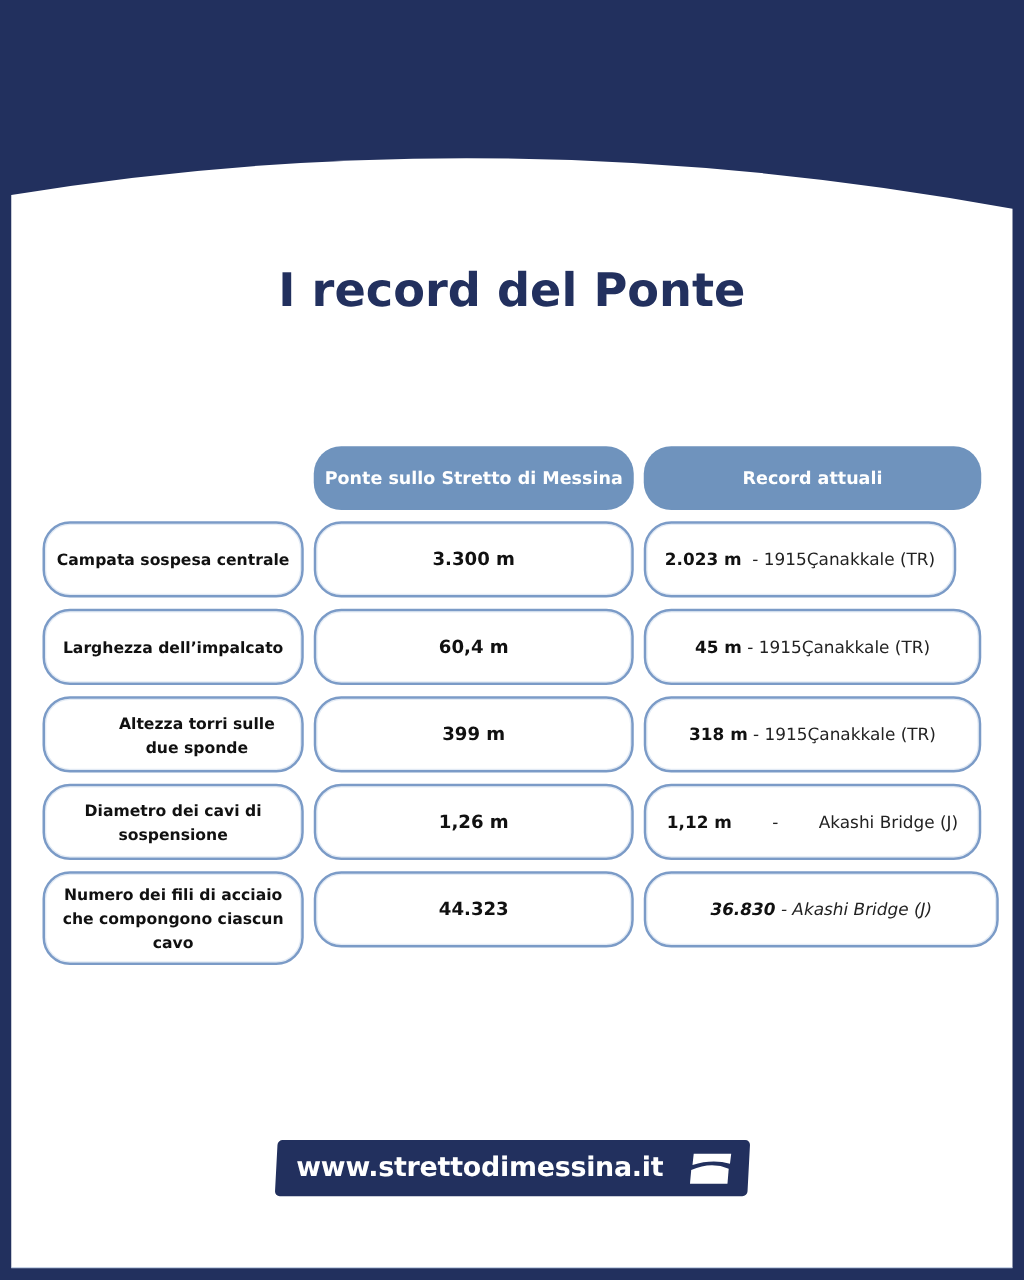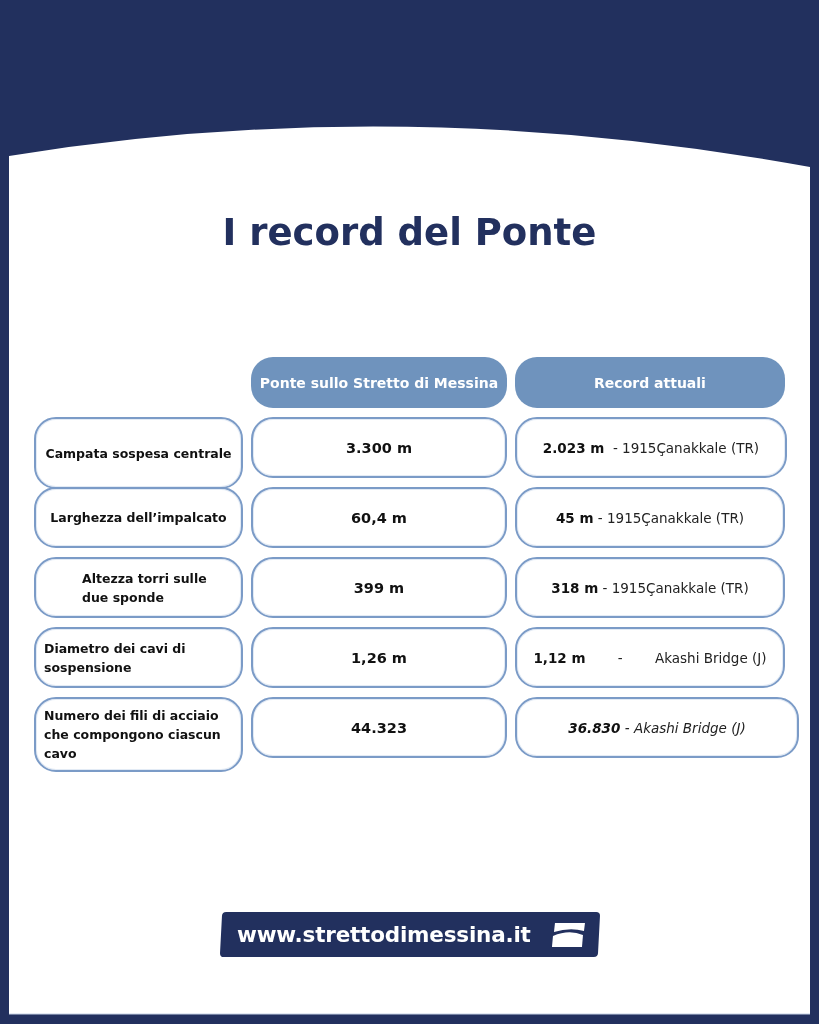--- a/index.html
+++ b/index.html
@@ -12,21 +12,21 @@
     .title {
       position: absolute; left: 0; width: 819px; top: 212px;
       text-align: center; color: #22305e;
       font-family: "DejaVu Sans", sans-serif; font-weight: bold;
       font-size: 37px; line-height: 42px; letter-spacing: 0px;
     }
     .title .line { display: block; }
     .cell {
       position: absolute; box-sizing: border-box;
       display: flex; align-items: center; justify-content: center;
-      text-align: left;
+      text-align: center;
       border-radius: 22px;
     }
     .hdr {
       background: #6f93bd; color: #ffffff;
       font-family: "DejaVu Sans", sans-serif; font-weight: bold;
       font-size: 14px;
     }
     .box {
       background: #ffffff; border: 2px solid #7b9bc7;
       box-shadow: inset 0 0 0 1px #e3ebf5;
@@ -57,23 +57,23 @@
   <line x1="9" y1="1014" x2="810" y2="1014" stroke="#c7d3e6" stroke-width="1"></line>
 </svg>
 
 <div class="title">
   <span class="line">I record del Ponte</span>
 </div>
 
 <div class="cell hdr" style="left:251px; top:357px; width:256px; height:51px;">Ponte sullo Stretto di Messina</div>
 <div class="cell hdr" style="left:515px; top:357px; width:270px; height:51px;">Record attuali</div>
 
-<div class="cell box lbl" style="left:34px; top:417px; width:209px; height:72px;">Campata sospesa centrale</div>
+<div class="cell box lbl" style="left:34px; top:417px; width:209px; height:61px;">Campata sospesa centrale</div>
 <div class="cell box val" style="left:251px; top:417px; width:256px; height:61px;">3.300 m</div>
-<div class="cell box rec" style="left:515px; top:417px; width:272px; height:61px;"><b>2.023 m</b><span>  - </span><span>1915Çanakkale (TR)</span></div>
+<div class="cell box rec" style="left:515px; top:417px; width:250px; height:61px;"><b>2.023 m</b><span>  - </span><span>1915Çanakkale (TR)</span></div>
 
 <div class="cell box lbl" style="left:34px; top:487px; width:209px; height:61px;">Larghezza dell’impalcato</div>
 <div class="cell box val" style="left:251px; top:487px; width:256px; height:61px;">60,4 m</div>
 <div class="cell box rec" style="left:515px; top:487px; width:270px; height:61px;"><b>45 m</b><span> - </span><span>1915Çanakkale (TR)</span></div>
 
 <div class="cell box lbl" style="left:34px; top:557px; width:209px; height:61px;padding-left:46px;">Altezza torri sulle due sponde</div>
 <div class="cell box val" style="left:251px; top:557px; width:256px; height:61px;">399 m</div>
 <div class="cell box rec" style="left:515px; top:557px; width:270px; height:61px;"><b>318 m</b><span> - </span><span>1915Çanakkale (TR)</span></div>
 
 <div class="cell box lbl" style="left:34px; top:627px; width:209px; height:61px;">Diametro dei cavi di sospensione</div>

